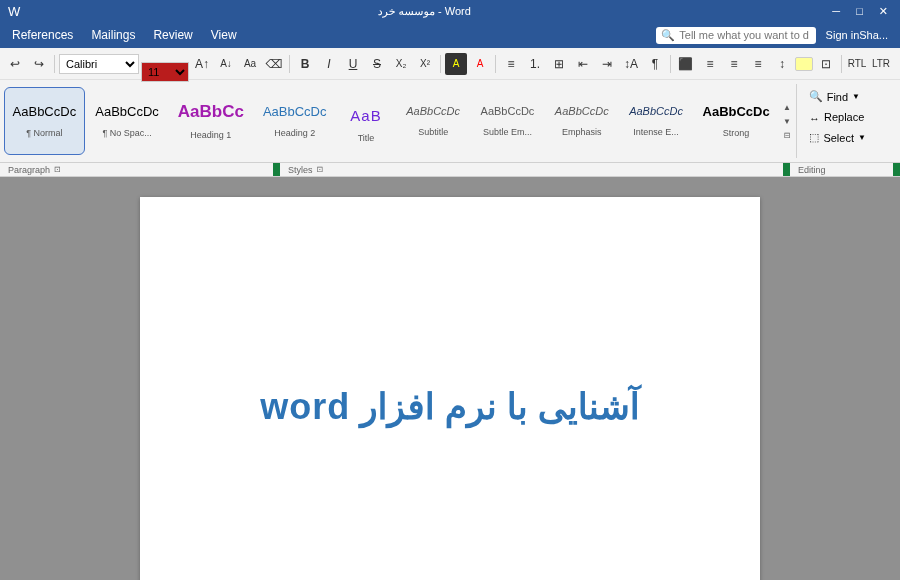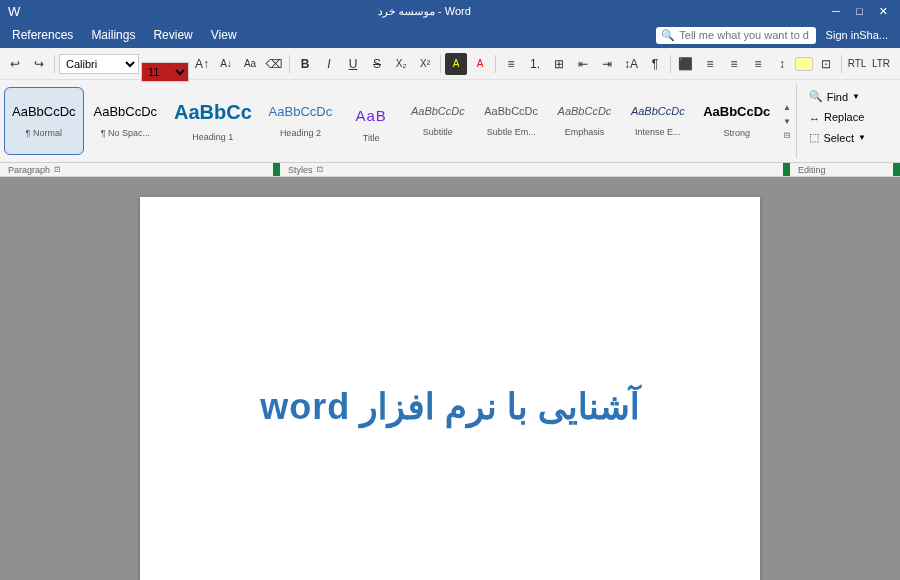--- a/index.html
+++ b/index.html
@@ -227,21 +227,21 @@
       color: #2e74b5;
       direction: rtl;
       font-family: 'B Nazanin', 'Tahoma', Arial, sans-serif;
       letter-spacing: 1px;
       text-align: center;
     }
 
     
     .s-normal { font-size: 13px; color: #000; }
     .s-no-space { font-size: 13px; color: #000; }
-    .s-h1 { font-size: 20px; color: #0369a1; font-weight: bold; }
+    .s-h1 { font-size: 17px; color: #a21caf; font-weight: bold; }
     .s-h2 { font-size: 13px; color: #2e75b6; }
     .s-title { font-size: 15px; color: #6d28d9; letter-spacing: 1px; margin-top: 8px; }
     .s-subtitle { font-size: 11px; color: #595959; font-style: italic; }
     .s-subtle { font-size: 11px; color: #595959; }
     .s-emphasis { font-size: 11px; color: #595959; font-style: italic; }
     .s-intense { font-size: 11px; color: #1f3864; font-style: italic; }
     .s-strong { font-size: 13px; font-weight: bold; color: #000; }
   </style>
 </head>
 <body>

